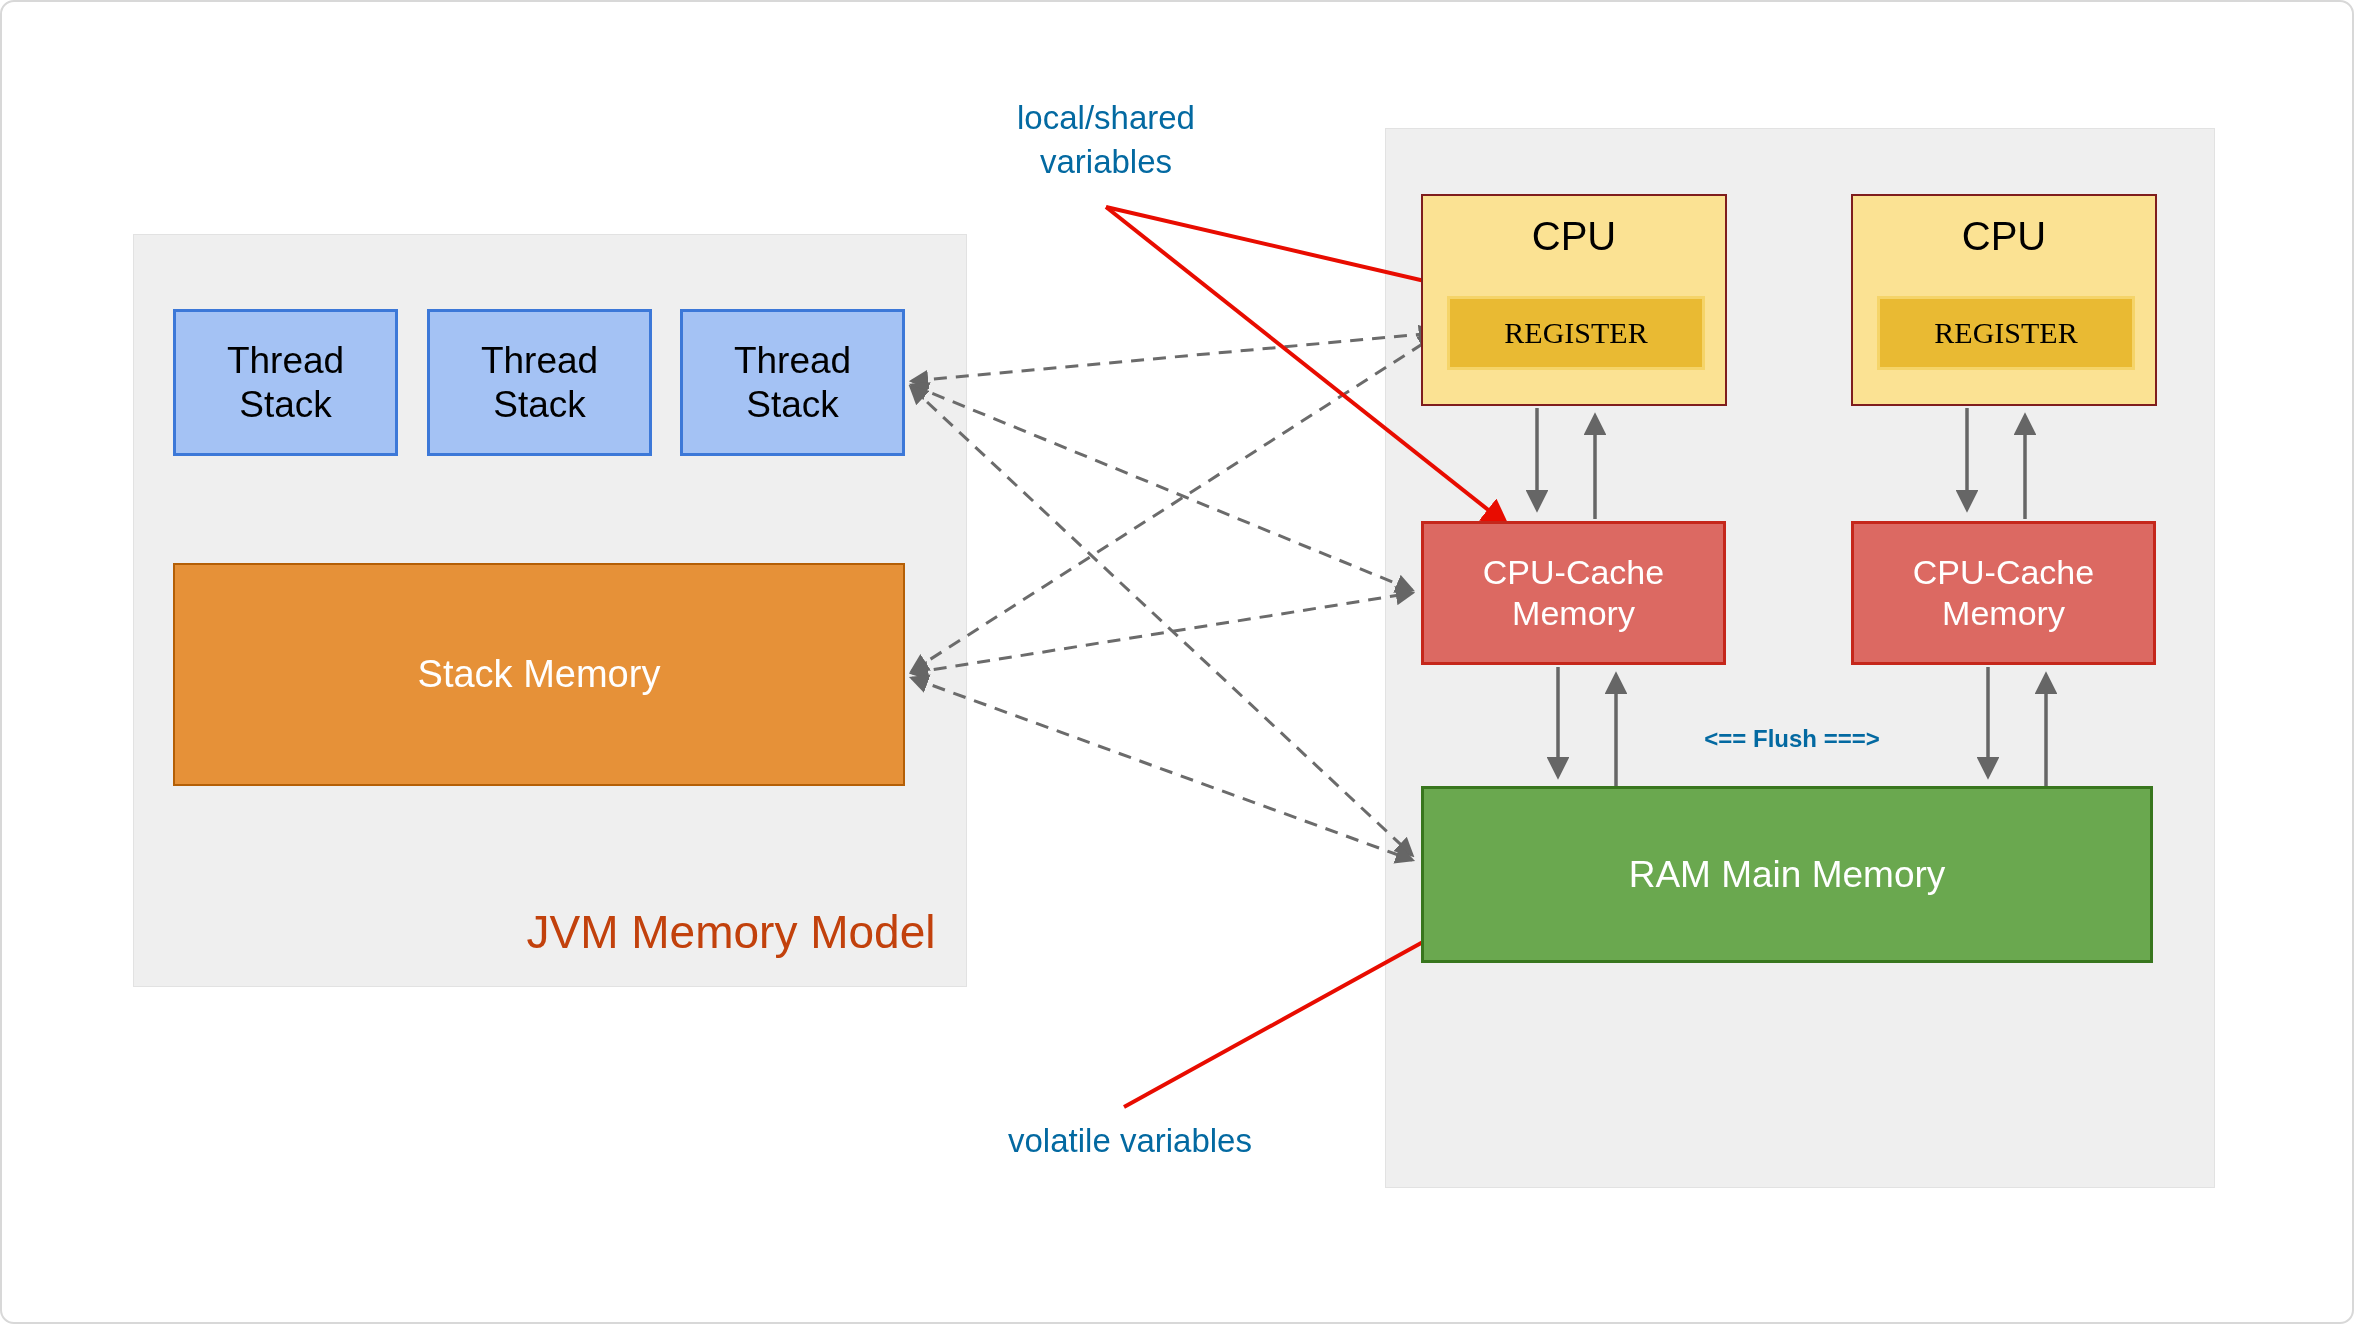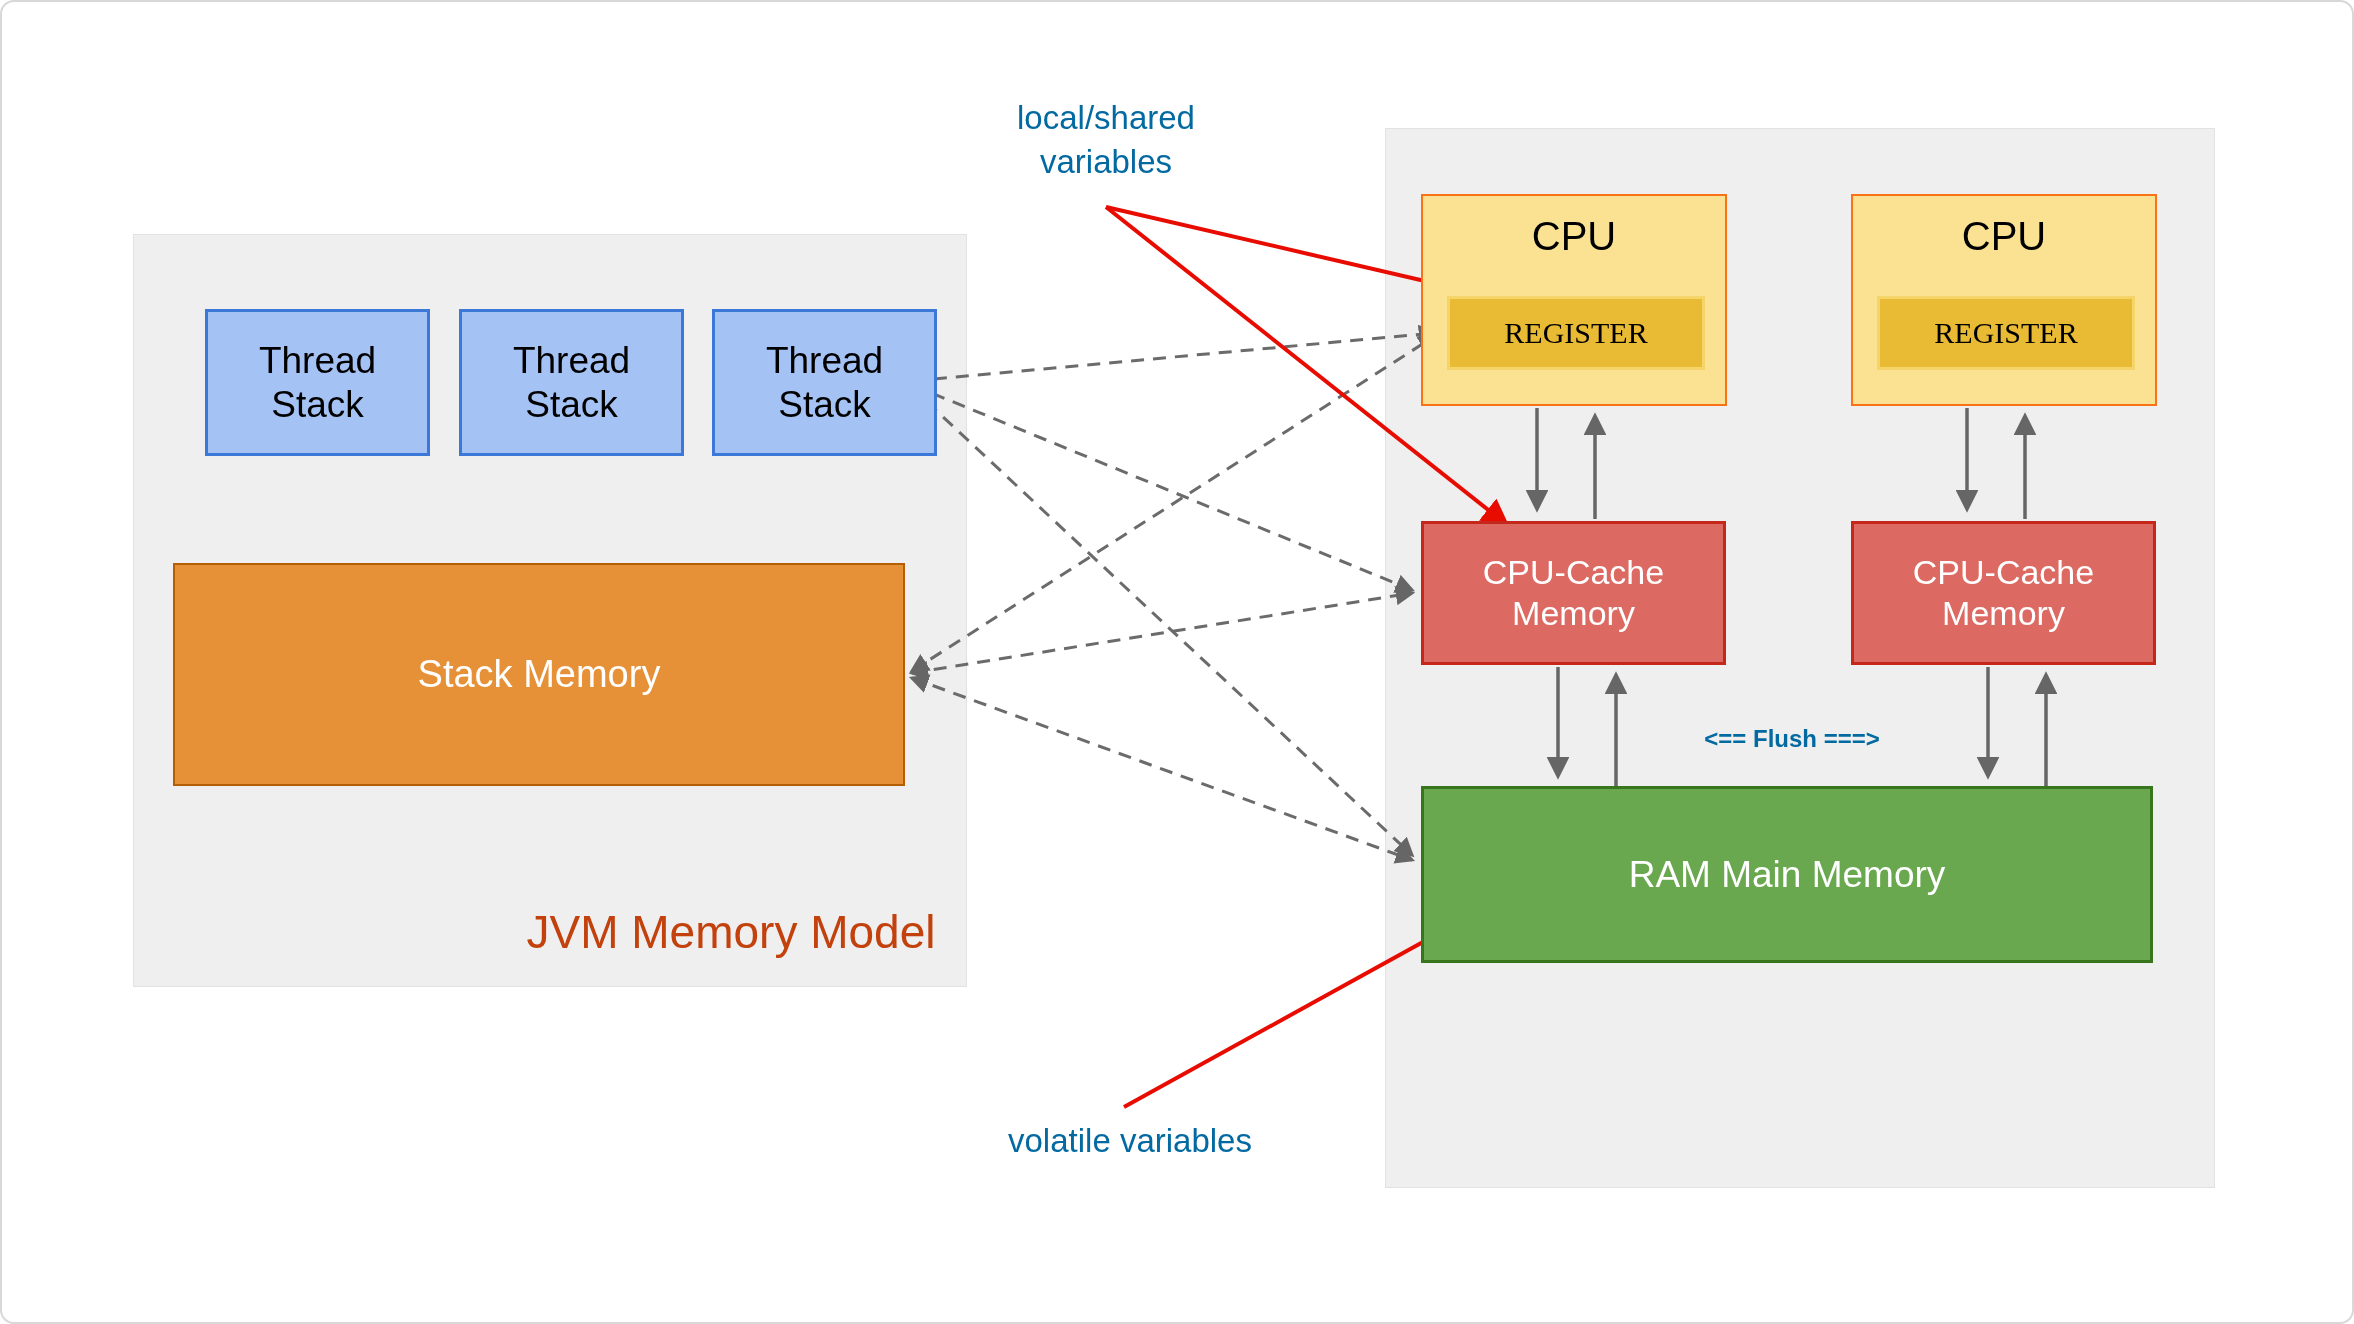--- a/index.html
+++ b/index.html
@@ -6,27 +6,27 @@
   .canvas{
     position:relative; width:2354px; height:1324px; background:#ffffff;
     border:2px solid #d8d8d8; border-radius:14px; box-sizing:border-box;
     font-family:"Liberation Sans", sans-serif; color:#111; overflow:hidden;
   }
   .panel{position:absolute; background:#efefef; border:1px solid #e2e2e2;}
   #jvm-panel{left:131px; top:232px; width:832px; height:751px;}
   #cpu-panel{left:1383px; top:126px; width:828px; height:1058px;}
 
   .box{position:absolute; box-sizing:border-box; display:flex; align-items:center; justify-content:center; text-align:center;}
-  .thread{width:225px; height:147px; top:307px; background:#a4c2f4; border:3px solid #3c78d8; font-size:37px; line-height:1.18; color:#000;margin-left:32px;}
+  .thread{width:225px; height:147px; top:307px; background:#a4c2f4; border:3px solid #3c78d8; font-size:37px; line-height:1.18; color:#000;}
   .thread .lbl{width:150px;}
   #thread-1{left:171px;} #thread-2{left:425px;} #thread-3{left:678px;}
 
   #heap{left:171px; top:561px; width:732px; height:223px; background:#e69138; border:2px solid #b45f06; color:#fff; font-size:38px;}
 
-  .cpu{position:absolute; top:192px; width:306px; height:212px; box-sizing:border-box; background:#fbe293; border:2px solid #f97316;}
+  .cpu{position:absolute; top:192px; width:306px; height:212px; box-sizing:border-box; background:#fbe293; border:2px solid #7f1d1d;}
   #cpu-1{left:1419px;} #cpu-2{left:1849px;}
   .cpu-title{position:absolute; top:18px; left:0; width:100%; text-align:center; font-size:40px; color:#000;}
   .register{position:absolute; left:24px; top:100px; width:258px; height:74px; box-sizing:border-box;
             background:#e9ba33; border:3px solid #f5d469; display:flex; align-items:center; justify-content:center;
             font-size:30px; color:#000;font-family:Liberation Serif, serif;}
 
   .cache{top:519px; width:305px; height:144px; background:#dc6962; border:3px solid #c5271b; color:#fff; font-size:34px; line-height:1.2;}
   #cache-1{left:1419px;} #cache-2{left:1849px;}
   .cache .lbl{width:210px;}
 

